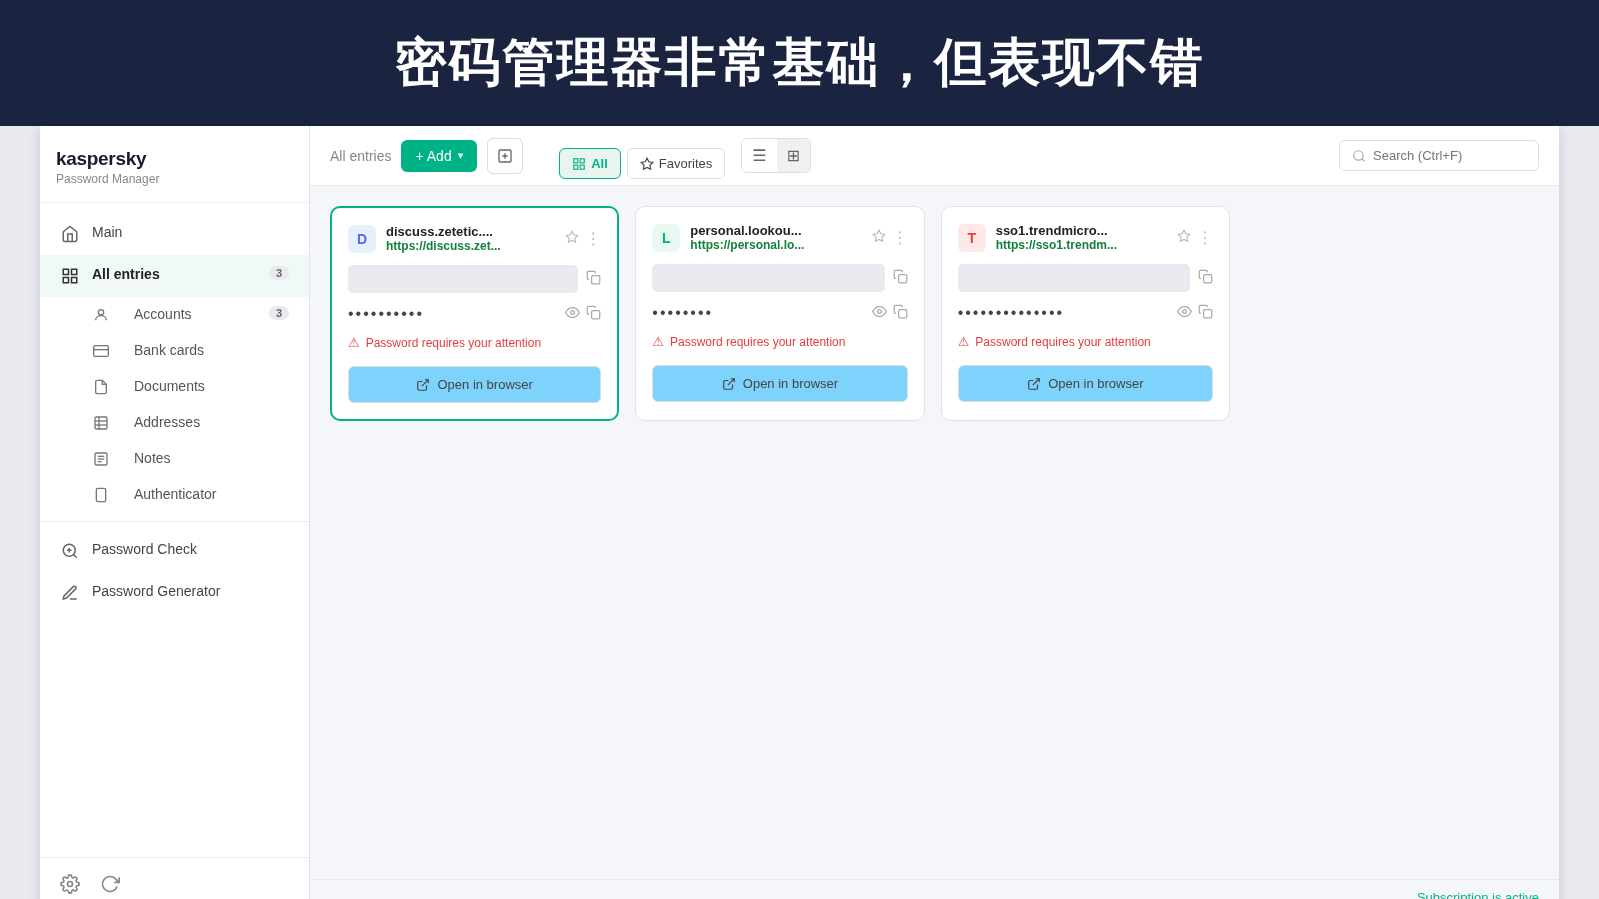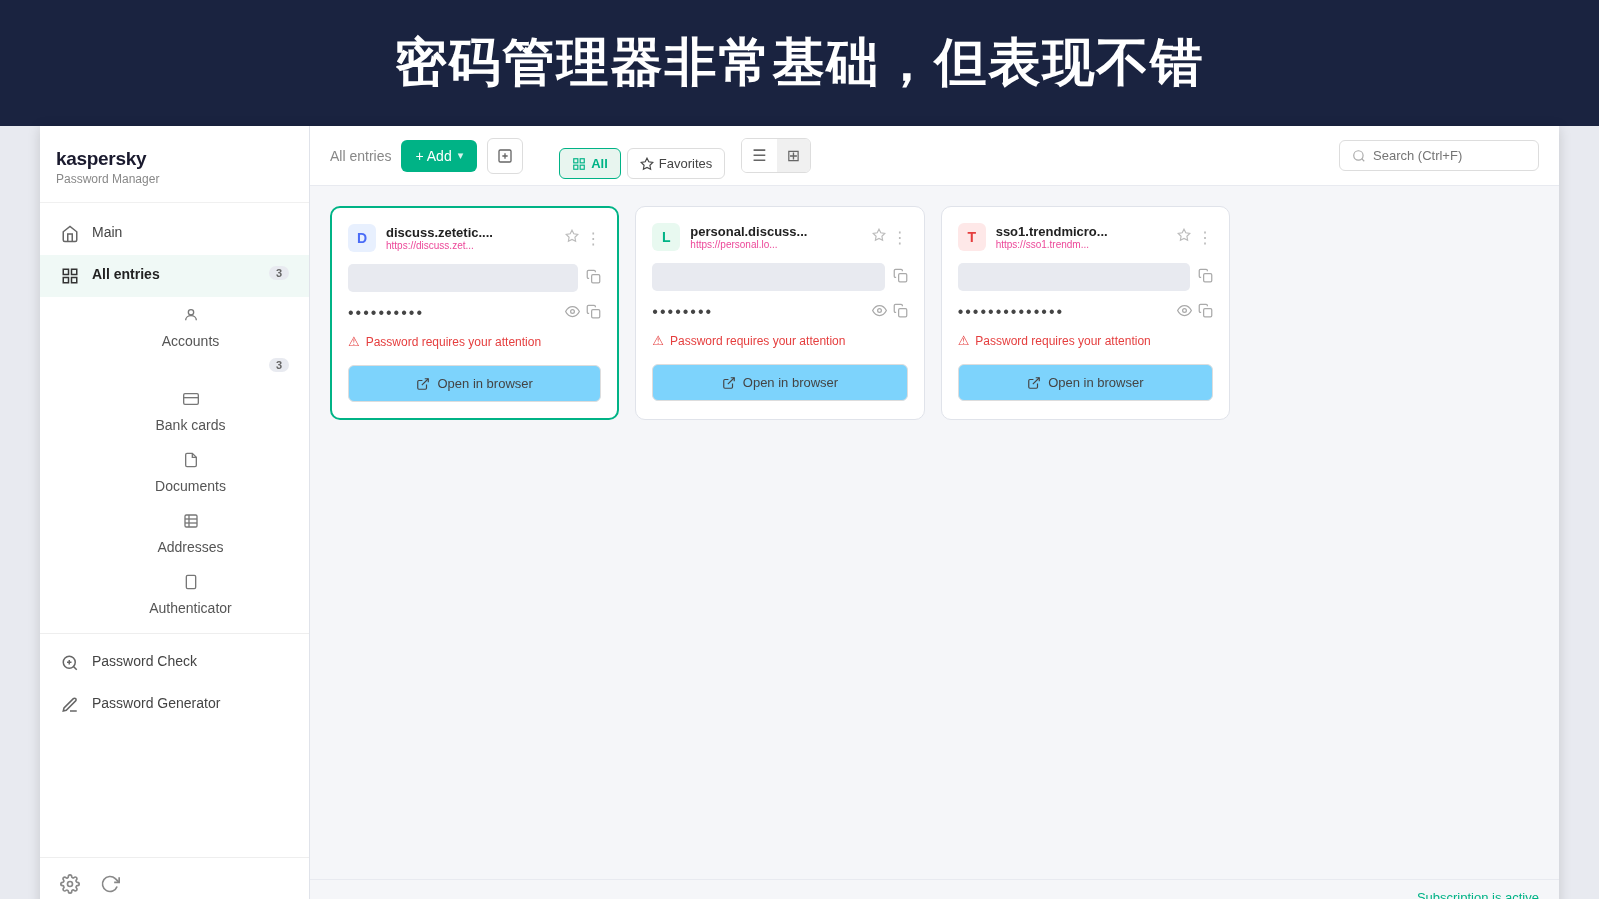--- a/index.html
+++ b/index.html
@@ -96,28 +96,27 @@
       background: #e8eaf0;
       color: #666;
       font-size: 11px;
       border-radius: 10px;
       padding: 1px 7px;
       font-weight: 600;
     }
 
     .sub-nav-item {
       display: flex;
-      align-items: center;
+      align-items: flex-start;
       padding: 9px 20px 9px 52px;
       cursor: pointer;
       color: #555;
       font-size: 14px;
-      gap: 9px;
+      gap: 24px;
       transition: background 0.15s;
-      flex-direction: column;
     }
 
     .sub-nav-item .nav-icon {
       width: 18px;
       height: 18px;
       display: flex;
       align-items: center;
       justify-content: center;
       color: #777;
       font-size: 15px;
@@ -333,25 +332,26 @@
     .card-title {
       font-size: 13px;
       font-weight: 600;
       color: #222;
       white-space: nowrap;
       overflow: hidden;
       text-overflow: ellipsis;
     }
 
     .card-url {
-      font-size: 10px;
-      color: #ec4899;
+      font-size: 12px;
+      color: #15803d;
       white-space: nowrap;
       overflow: hidden;
       text-overflow: ellipsis;
+      font-weight: bold;
     }
 
     .card-actions {
       display: flex;
       gap: 6px;
       align-items: center;
       margin-left: auto;
       flex-shrink: 0;
     }
 
@@ -515,20 +515,31 @@
           <svg width="16" height="16" viewBox="0 0 24 24" fill="none" stroke="currentColor" stroke-width="2">
             <rect x="3" y="3" width="18" height="18" rx="2"></rect>
               <line x1="3" y1="9" x2="21" y2="9"></line>
               <line x1="3" y1="15" x2="21" y2="15"></line>
               <line x1="9" y1="3" x2="9" y2="21"></line>
           </svg>
         </span>
         <span>Addresses</span>
       </div>
 
+      <div class="sub-nav-item">
+        <span class="nav-icon">
+          <svg width="16" height="16" viewBox="0 0 24 24" fill="none" stroke="currentColor" stroke-width="2">
+            <rect x="3" y="3" width="18" height="18" rx="2"></rect>
+              <line x1="7" y1="8" x2="17" y2="8"></line>
+              <line x1="7" y1="12" x2="17" y2="12"></line>
+              <line x1="7" y1="16" x2="13" y2="16"></line>
+          </svg>
+        </span>
+        <span>Notes</span>
+      </div>
 
       <div class="sub-nav-item">
         <span class="nav-icon">
           <svg width="16" height="16" viewBox="0 0 24 24" fill="none" stroke="currentColor" stroke-width="2">
             <rect x="5" y="2" width="14" height="20" rx="2"></rect>
               <line x1="12" y1="18" x2="12" y2="18"></line>
           </svg>
         </span>
         <span>Authenticator</span>
       </div>
@@ -679,21 +690,21 @@
                 <polyline points="15 3 21 3 21 9"></polyline>
                 <line x1="10" y1="14" x2="21" y2="3"></line>
       </svg>
       <span>Open in browser</span>
     </button>
   </div>
           <div class="card">
     <div class="card-header">
       <div class="card-favicon personal">L</div>
       <div class="card-title-group">
-        <div class="card-title">personal.discuss...</div>
+        <div class="card-title">personal.lookou...</div>
         <div class="card-url">https://personal.lo...</div>
       </div>
       <div class="card-actions">
         <span class="card-action-icon">
           <svg width="14" height="14" viewBox="0 0 24 24" fill="none" stroke="currentColor" stroke-width="2">
             <polygon points="12 2 15.09 8.26 22 9.27 17 14.14 18.18 21.02 12 17.77 5.82 21.02 7 14.14 2 9.27 8.91 8.26 12 2"></polygon>
           </svg>
         </span>
         <span class="card-action-icon">⋮</span>
       </div>

